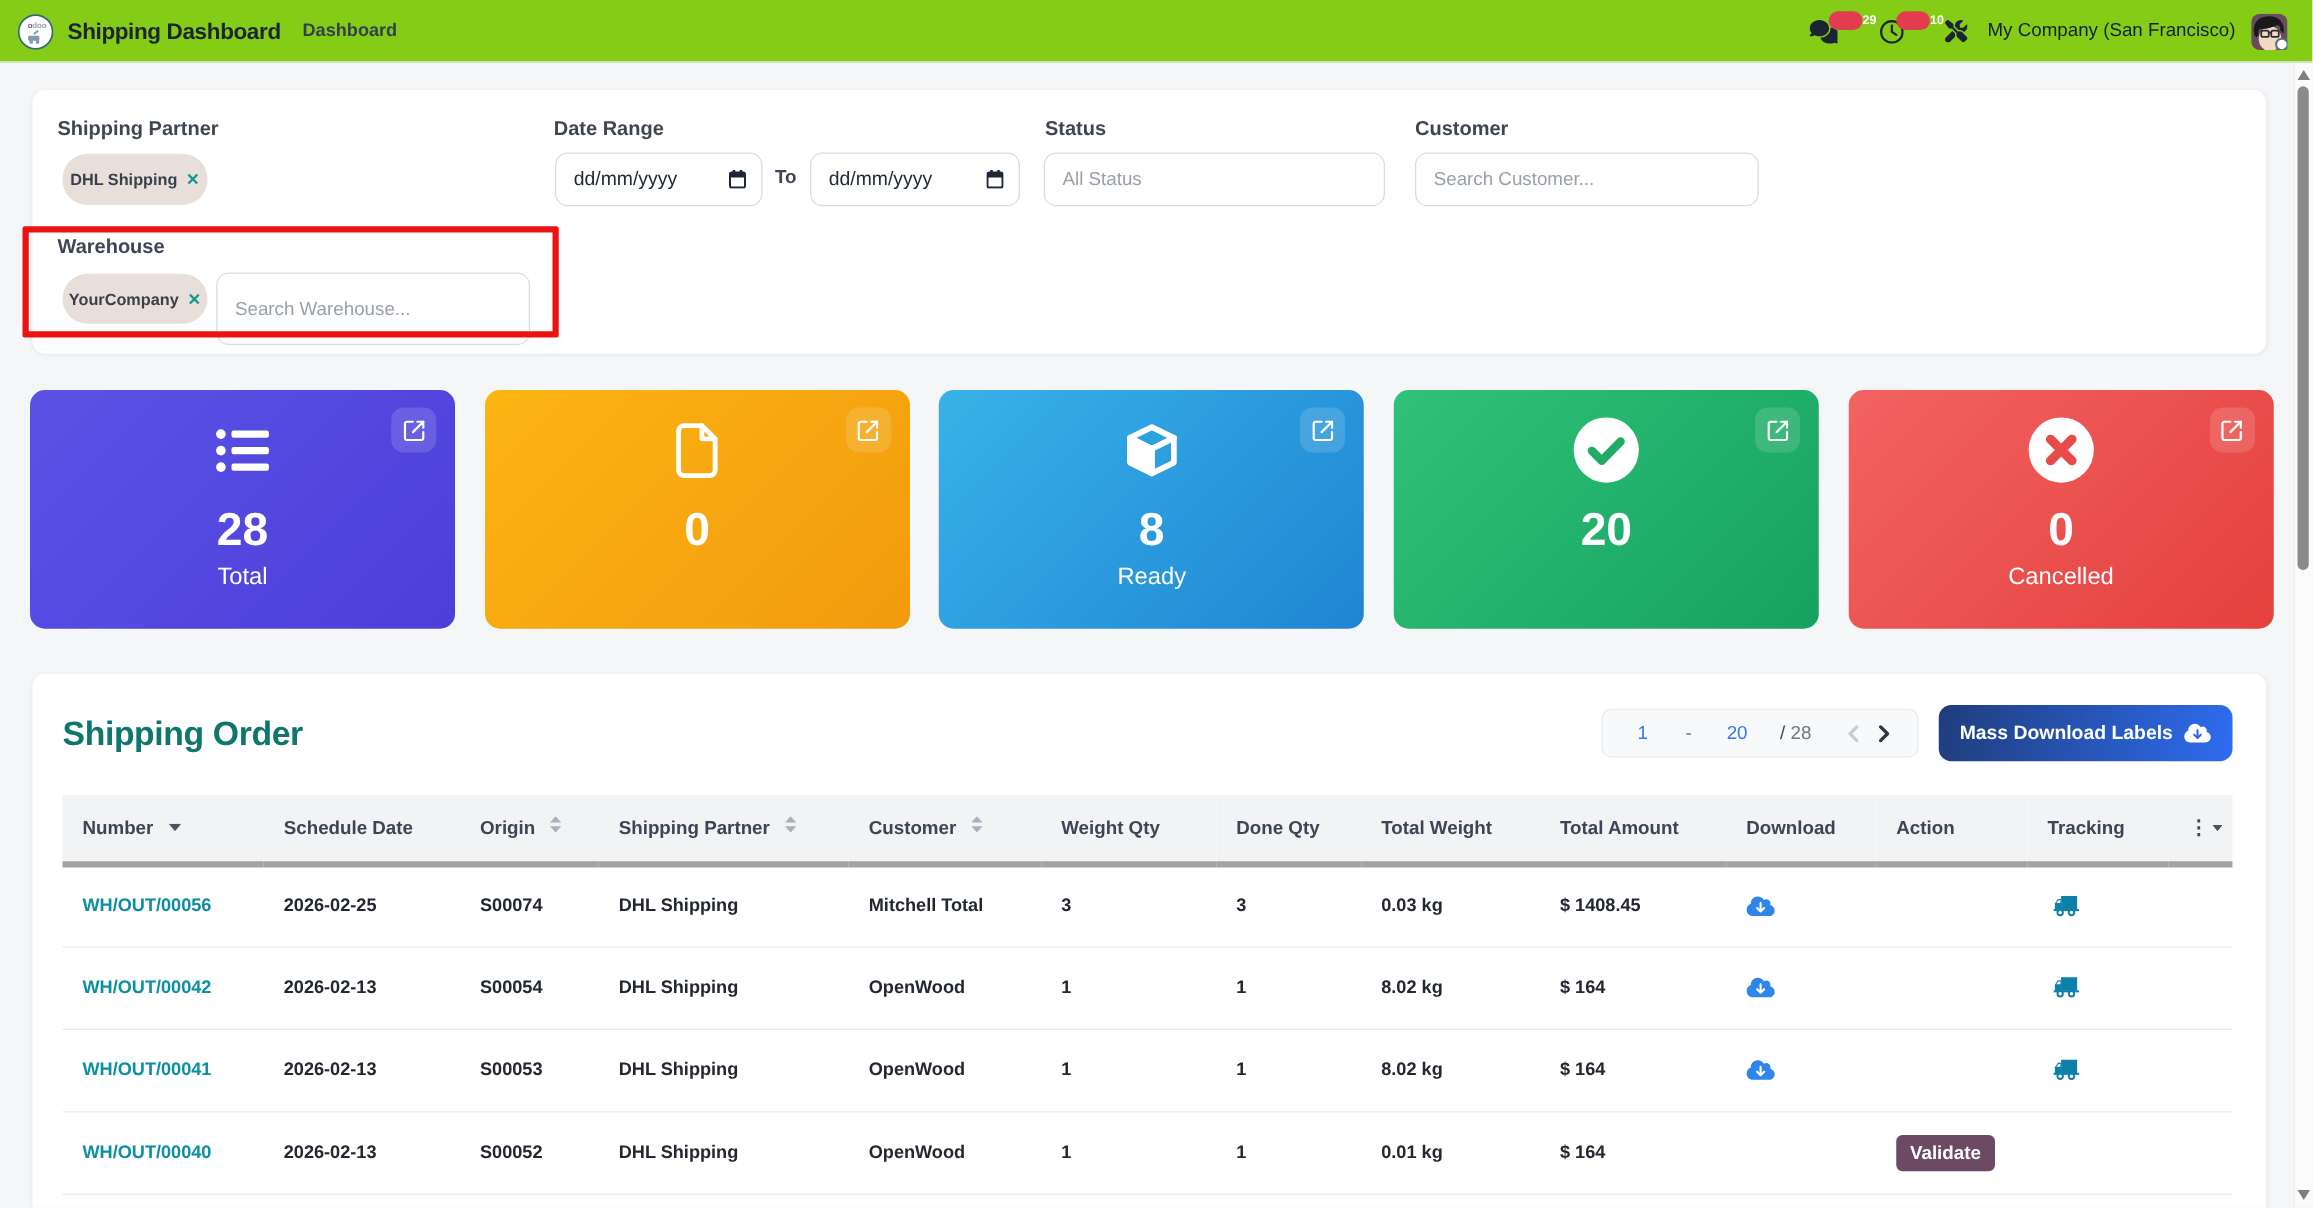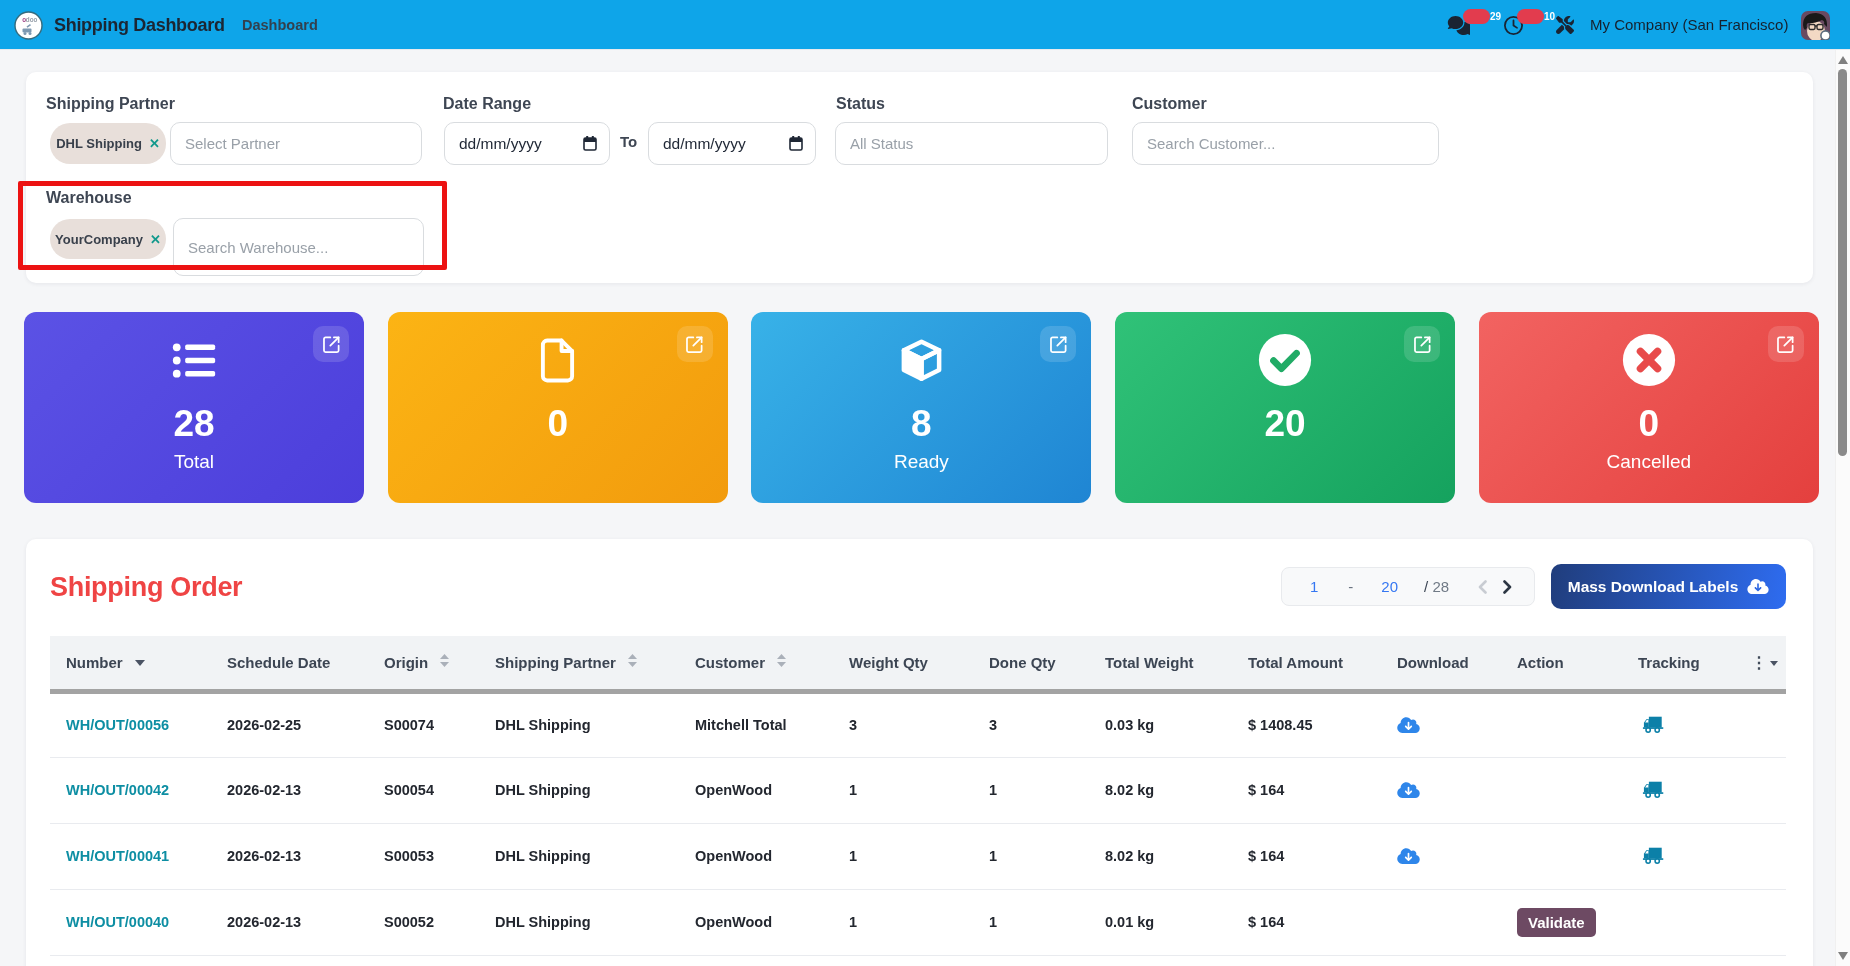--- a/index.html
+++ b/index.html
@@ -2,21 +2,21 @@
 <html><head>
 <meta charset="utf-8">
 <style>
 * { margin:0; padding:0; box-sizing:border-box; }
 html,body { width:1850px; height:966px; overflow:hidden; }
 body { font-family:"Liberation Sans", sans-serif; background:#f5f6f8; position:relative; }
 #app { position:relative; width:1850px; height:966px; }
 .abs { position:absolute; }
 
 
-#nav { position:absolute; top:0; left:0; width:1850px; height:50px; background:#0ea5e9; border-bottom:1px solid #e8eaee; z-index:8; }
+#nav { position:absolute; top:0; left:0; width:1850px; height:50px; background:#84cc16; border-bottom:1px solid #e8eaee; z-index:8; }
 #nav-title { position:absolute; left:54px; top:0; height:50px; line-height:50px; font-size:18px; font-weight:700; color:#1c2633; letter-spacing:-0.3px; }
 #nav-menu { position:absolute; left:242px; top:0; height:50px; line-height:50px; font-size:14.5px; font-weight:700; color:#33404e; }
 .badge { position:absolute; background:#e23c4e; color:#fff; font-size:10px; font-weight:700; border-radius:8px; height:15px; line-height:15px; text-align:center;padding-left:27px; }
 #company { position:absolute; left:1590px; top:0; height:50px; line-height:50px; font-size:15px; color:#16212e; }
 
 
 #filter-card { position:absolute; left:26px; top:72px; width:1787px; height:211px; background:#fff; border-radius:10px; box-shadow:0 1px 4px rgba(25,35,60,.07); }
 .flabel { position:absolute; font-size:16px; font-weight:700; color:#3e4653; }
 .finput { position:absolute; border:1px solid #d9dcdf; border-radius:10px; background:#fff; font-size:15px; color:#99a0a8; padding-left:14px; display:flex; align-items:center; }
 .pill { position:absolute; background:#e8dfda; border-radius:20px; display:flex; align-items:center; justify-content:center; gap:7px; font-size:13px; font-weight:700; color:#39404b; }
@@ -27,21 +27,21 @@
 
 .scard { position:absolute; top:312px; width:340px; height:191px; border-radius:12px; color:#fff; text-align:center; }
 .scard .icon { position:absolute; top:22px; left:0; width:100%; height:52px; display:flex; justify-content:center; align-items:center; }
 .scard .num { position:absolute; top:91px; width:100%; font-size:37px; font-weight:700; }
 .scard .lbl { position:absolute; top:139px; width:100%; font-size:19px; font-weight:400; }
 .extlink { position:absolute; top:14px; right:15px; width:36px; height:36px; border-radius:10px; background:rgba(255,255,255,.14); display:flex; align-items:center; justify-content:center; }
 .scard .icon, .scard .num, .scard .lbl { left:0; }
 
 
 #table-card { position:absolute; left:26px; top:539px; width:1787px; height:500px; background:#fff; border-radius:10px; box-shadow:0 1px 4px rgba(25,35,60,.07); }
-#so-title { position:absolute; left:24px; top:33px; letter-spacing:-0.3px; font-size:27px; font-weight:700; color:#ef4444; }
+#so-title { position:absolute; left:24px; top:33px; letter-spacing:-0.3px; font-size:27px; font-weight:700; color:#0f766e; }
 #pager { position:absolute; left:1255px; top:28px; width:254px; height:39px; background:#f8f9fa; border:1px solid #e8eaed; border-radius:8px; display:flex; align-items:center; font-size:15px; }
 #mass-btn { position:absolute; left:1525px; top:25px; width:235px; height:45px; border-radius:10px; background:linear-gradient(100deg,#203d7c,#2e6cf0); color:#fff; font-size:15.5px; font-weight:700; display:flex; align-items:center; justify-content:center; gap:9px; }
 table { border-collapse:collapse; table-layout:fixed; width:1736px; position:absolute; left:24px; top:97px; }
 th { height:55px; background:#f1f3f5; font-size:15px; font-weight:700; color:#3c4553; text-align:left; padding-left:16px; white-space:nowrap; border-bottom:5px solid #a3a3a3; }
 td { height:66px; font-size:14.5px; font-weight:700; color:#23272f; text-align:left; padding-left:16px; border-bottom:1px solid #e9ebef; white-space:nowrap; }
 td.link { color:#0d8ea3; }
 .sorticons { display:inline-block; vertical-align:1px; margin-left:8px; }
 .caret { display:inline-block; vertical-align:2px; margin-left:8px; }
 #validate { display:inline-block; background:#6d4a63; color:#fff; font-size:15px; font-weight:700; border-radius:5px; padding:6px 11px; }
 
@@ -98,21 +98,20 @@
         <rect x="16" y="13.5" width="6" height="5" rx="1.4" fill="none" stroke="#2c2c2c" stroke-width="1.4"></rect>
         <line x1="14" y1="15" x2="16" y2="15" stroke="#2c2c2c" stroke-width="1.4"></line>
       </g>
       <circle cx="24.5" cy="24.5" r="4.6" fill="#fff" stroke="#5a6b7d" stroke-width="1.6"></circle>
     </svg>
   </div>
 
   <div id="filter-card"></div>
   <div class="flabel" style="left:46px;top:95px;">Shipping Partner</div>
   <div class="pill" style="left:50px;top:123px;width:116px;height:41px;">DHL Shipping <span class="x">✕</span></div>
-  <div class="finput" style="left:170px;top:122px;width:252px;height:43px;">Select Partner</div>
 
   <div class="flabel" style="left:443px;top:95px;">Date Range</div>
   <div class="finput" style="left:444px;top:122px;width:166px;height:43px;justify-content:space-between;padding-right:12px;">
       <span class="dateval">dd/mm/yyyy</span>
     <svg width="14" height="15" viewBox="0 0 14 15">
         <rect x="1" y="2" width="12" height="12" rx="1.5" fill="none" stroke="#1f2735" stroke-width="1.6"></rect>
         <rect x="1" y="2" width="12" height="4" fill="#1f2735"></rect>
         <rect x="3.2" y="0" width="2" height="3" fill="#1f2735"></rect>
         <rect x="8.8" y="0" width="2" height="3" fill="#1f2735"></rect>
       </svg>
@@ -125,21 +124,21 @@
         <rect x="1" y="2" width="12" height="4" fill="#1f2735"></rect>
         <rect x="3.2" y="0" width="2" height="3" fill="#1f2735"></rect>
         <rect x="8.8" y="0" width="2" height="3" fill="#1f2735"></rect>
       </svg>
   </div>
 
   <div class="flabel" style="left:836px;top:95px;">Status</div>
   <div class="finput" style="left:835px;top:122px;width:273px;height:43px;">All Status</div>
 
   <div class="flabel" style="left:1132px;top:95px;">Customer</div>
-  <div class="finput" style="left:1132px;top:122px;width:307px;height:43px;">Search Customer...</div>
+  <div class="finput" style="left:1132px;top:122px;width:275px;height:43px;">Search Customer...</div>
 
   <div class="flabel" style="left:46px;top:189px;">Warehouse</div>
   <div class="pill" style="left:50px;top:219px;width:116px;height:40px;">YourCompany <span class="x">✕</span></div>
   <div class="finput" style="left:173px;top:218px;width:251px;height:58px;">Search Warehouse...</div>
   <div id="redrect"></div>
 
   <div class="scard" style="left:24px;background:linear-gradient(135deg,#5b52e5,#4c3edb);">
     <div class="icon">
       <svg width="44" height="37" viewBox="0 0 24 21" fill="#fff">
         <circle cx="2.2" cy="3" r="2.2"></circle>

